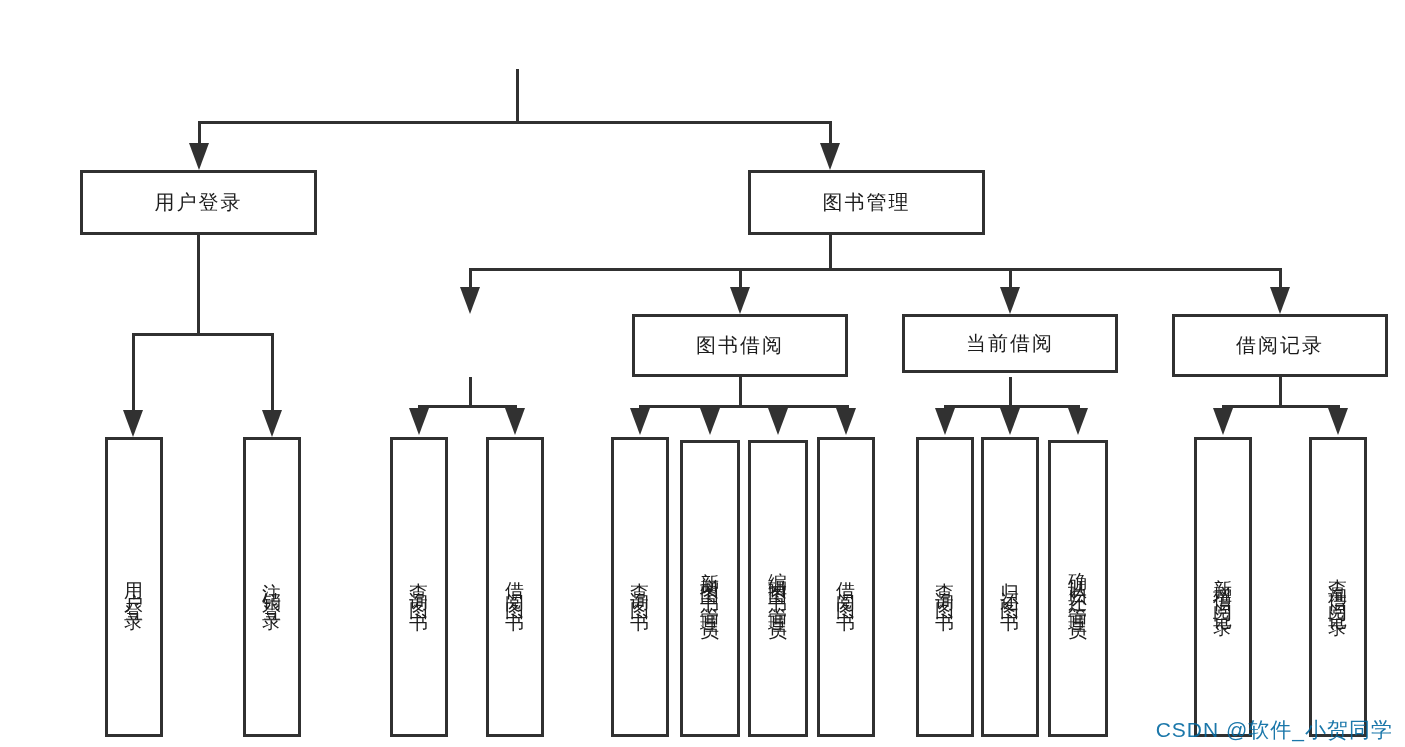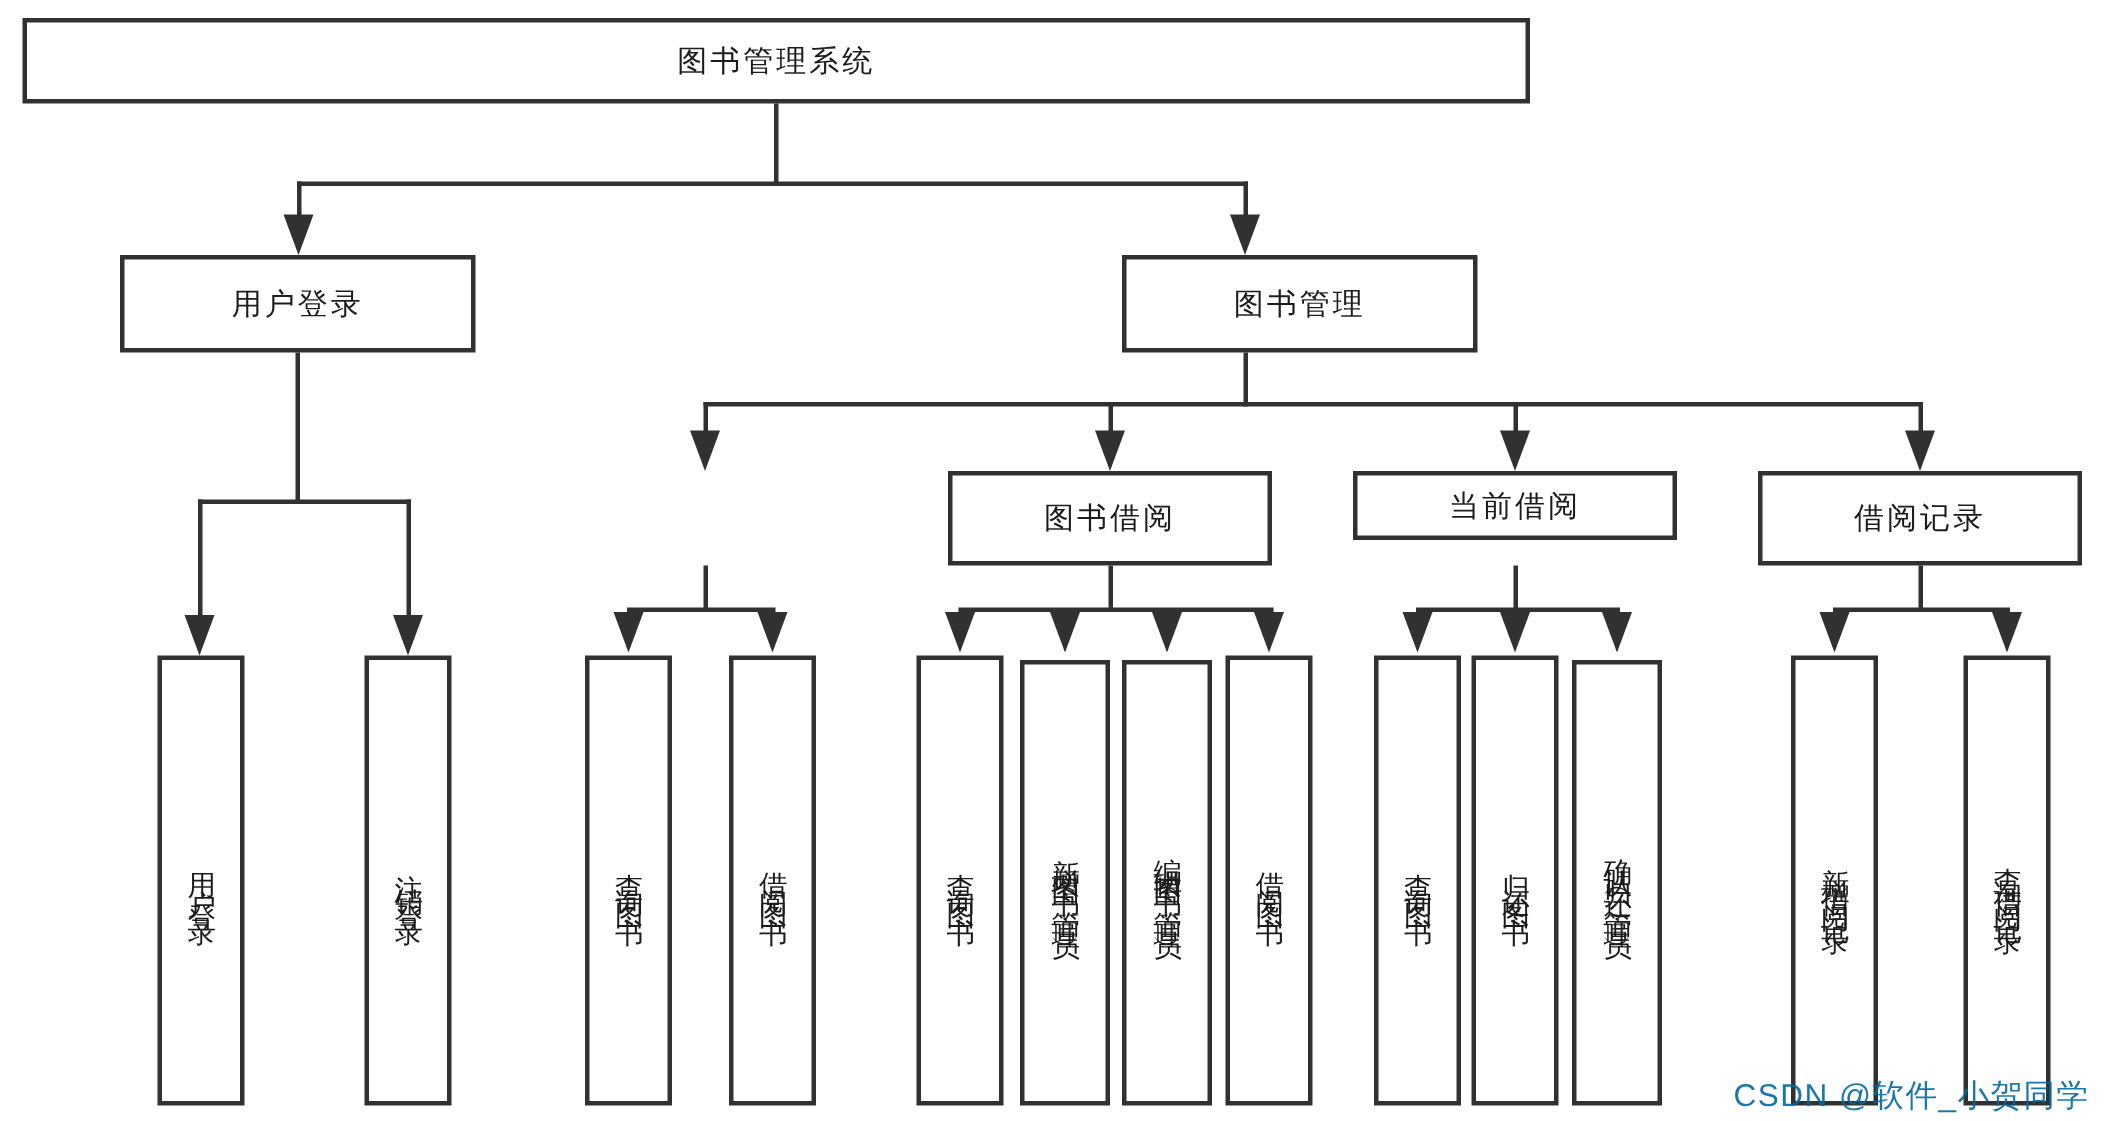--- a/index.html
+++ b/index.html
@@ -58,38 +58,35 @@
     opacity: 0.9;
     letter-spacing: 1px;
     z-index: 5;
   }
 </style>
 </head>
 <body>
 
 <div class="canvas">
 
-  <div class="box" style="left:15px; top:12px; width:1005px; height:57px;">
-    <span>图书管理系统</span>
-  </div>
 
   <div class="box" style="left:80px; top:170px; width:237px; height:65px;">
     <span>用户登录</span>
   </div>
 
   <div class="box" style="left:712px; top:170px; width:237px; height:65px;margin-left:36px;">
     <span>图书管理</span>
   </div>
 
 
   <div class="box" style="left:632px; top:314px; width:216px; height:63px;">
     <span>图书借阅</span>
   </div>
 
-  <div class="box" style="left:902px; top:314px; width:216px; height:46px;">
+  <div class="box" style="left:902px; top:314px; width:216px; height:59px;">
     <span>当前借阅</span>
   </div>
 
   <div class="box" style="left:1172px; top:314px; width:216px; height:63px;">
     <span>借阅记录</span>
   </div>
 
   <div class="box vbox" style="left:105px; top:437px; width:58px; height:300px;">
     <span>用户登录</span>
   </div>

